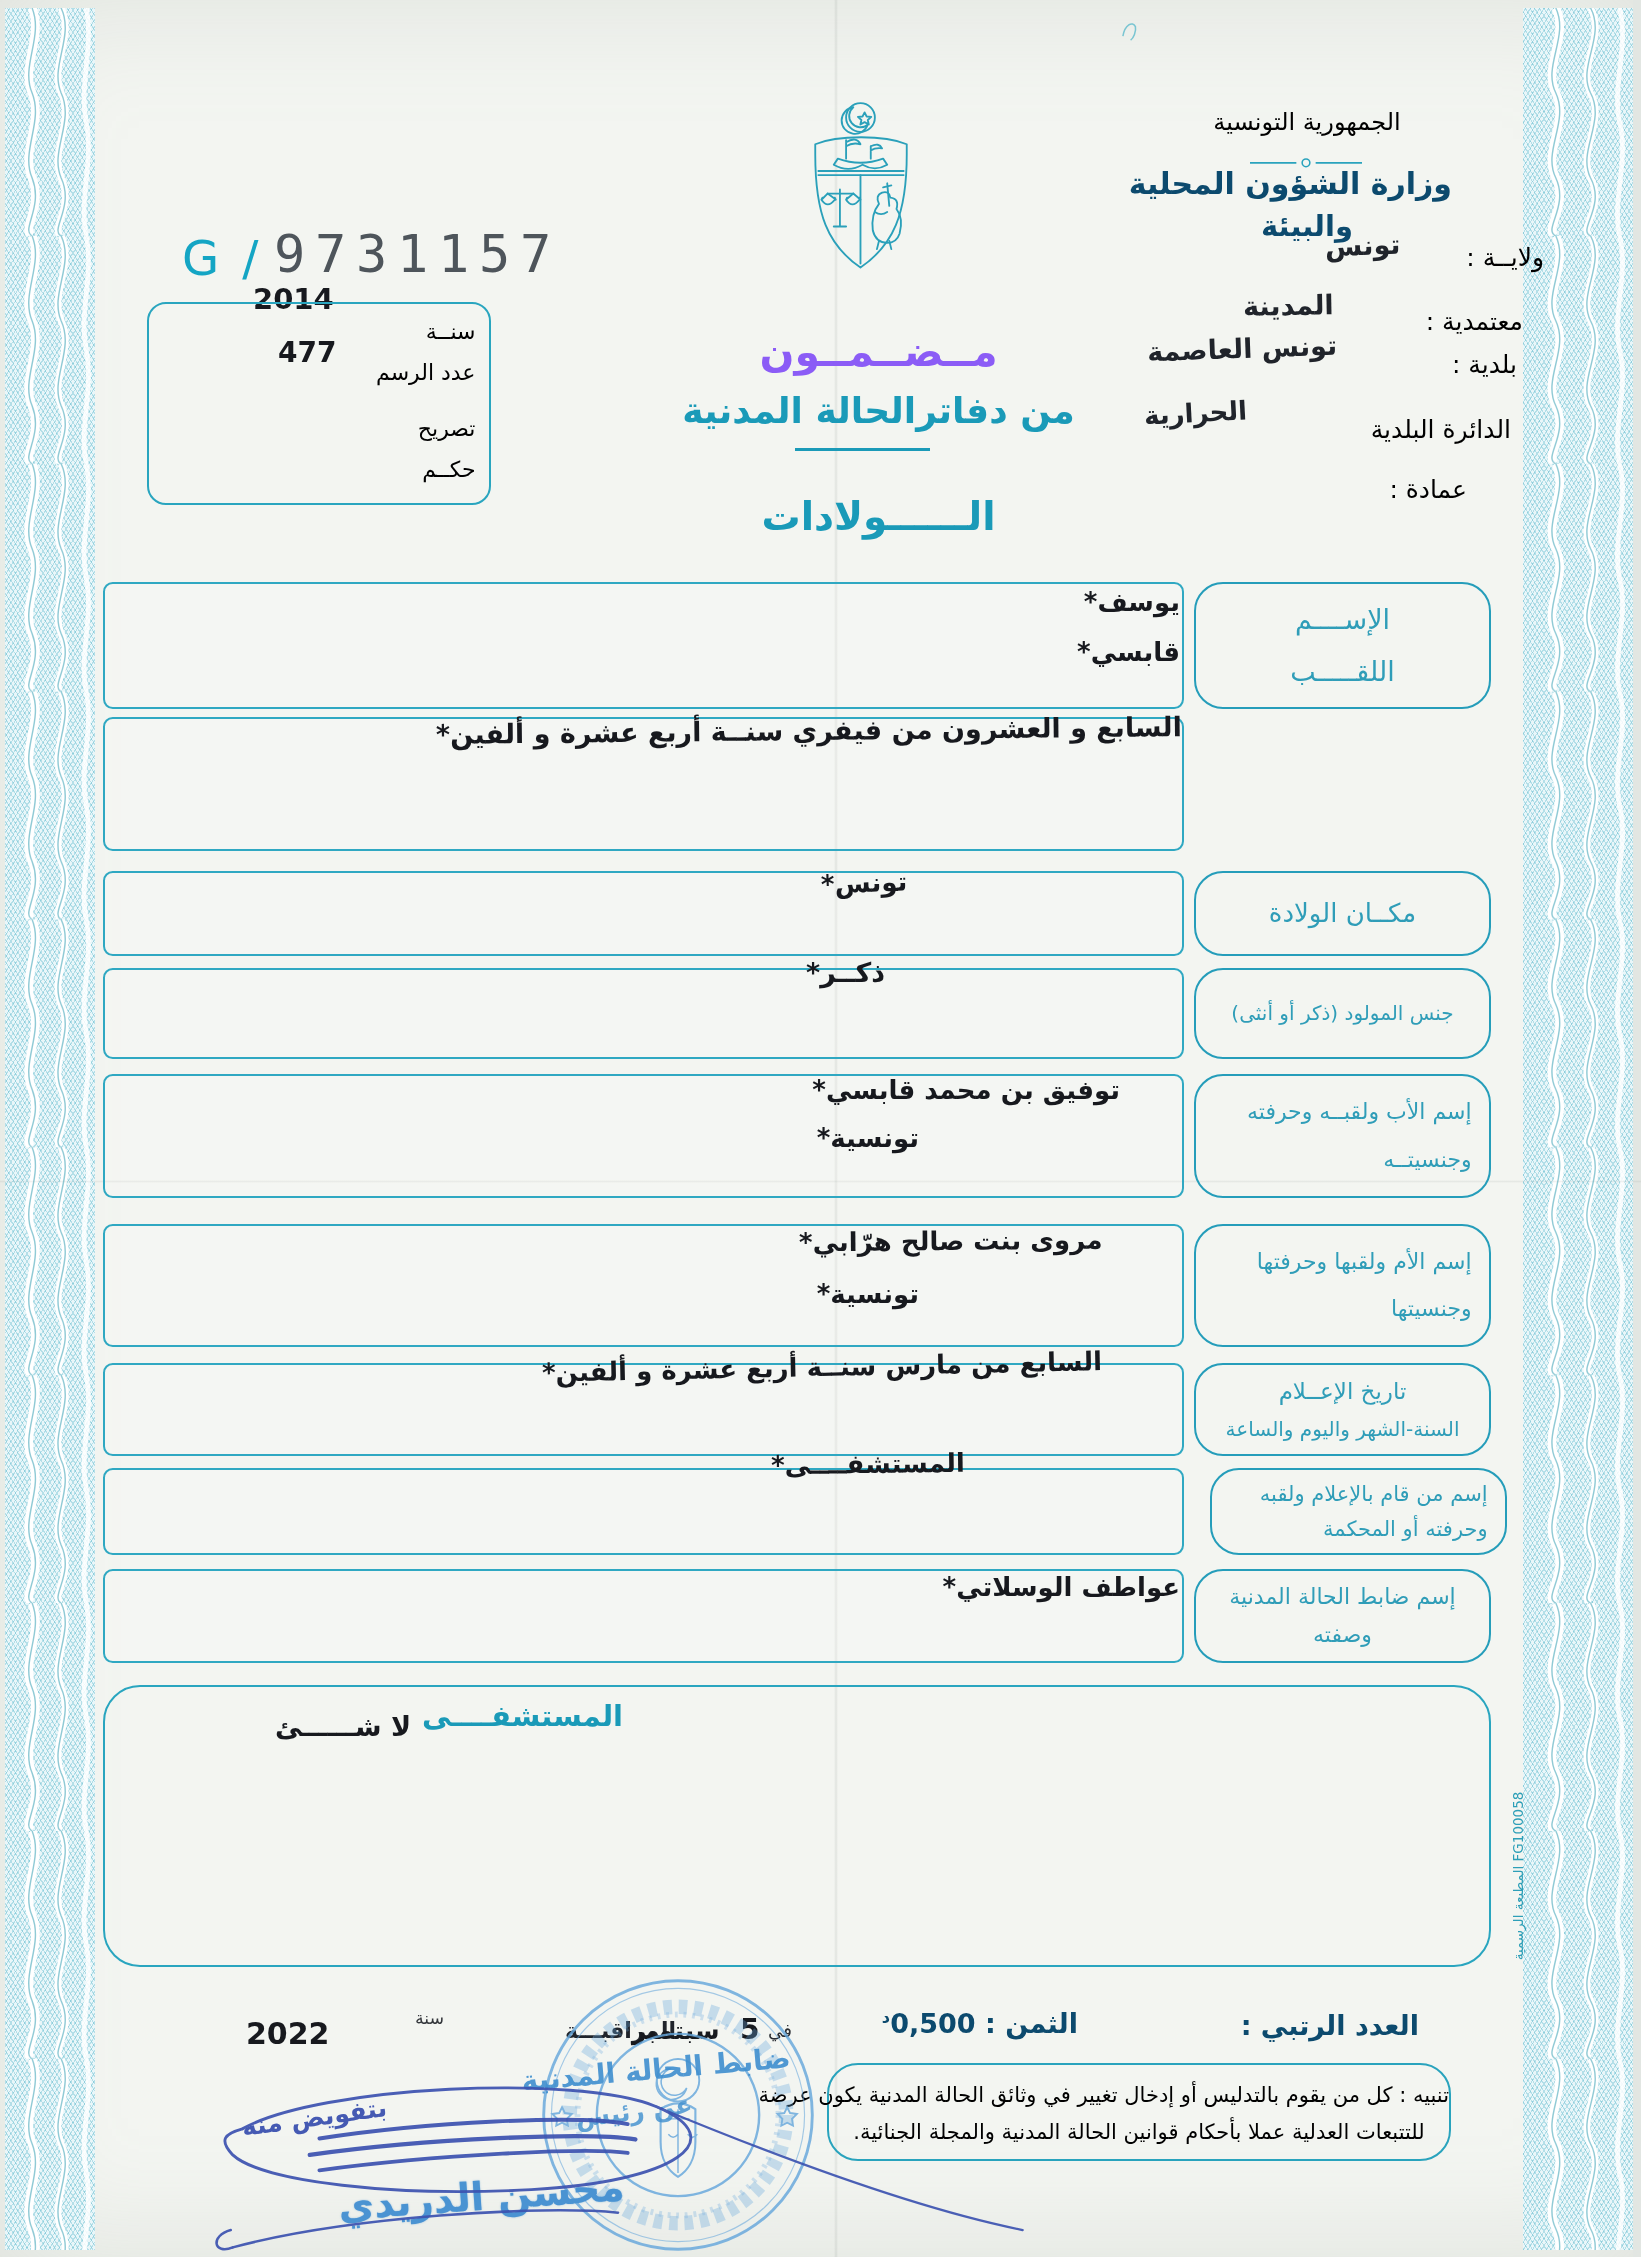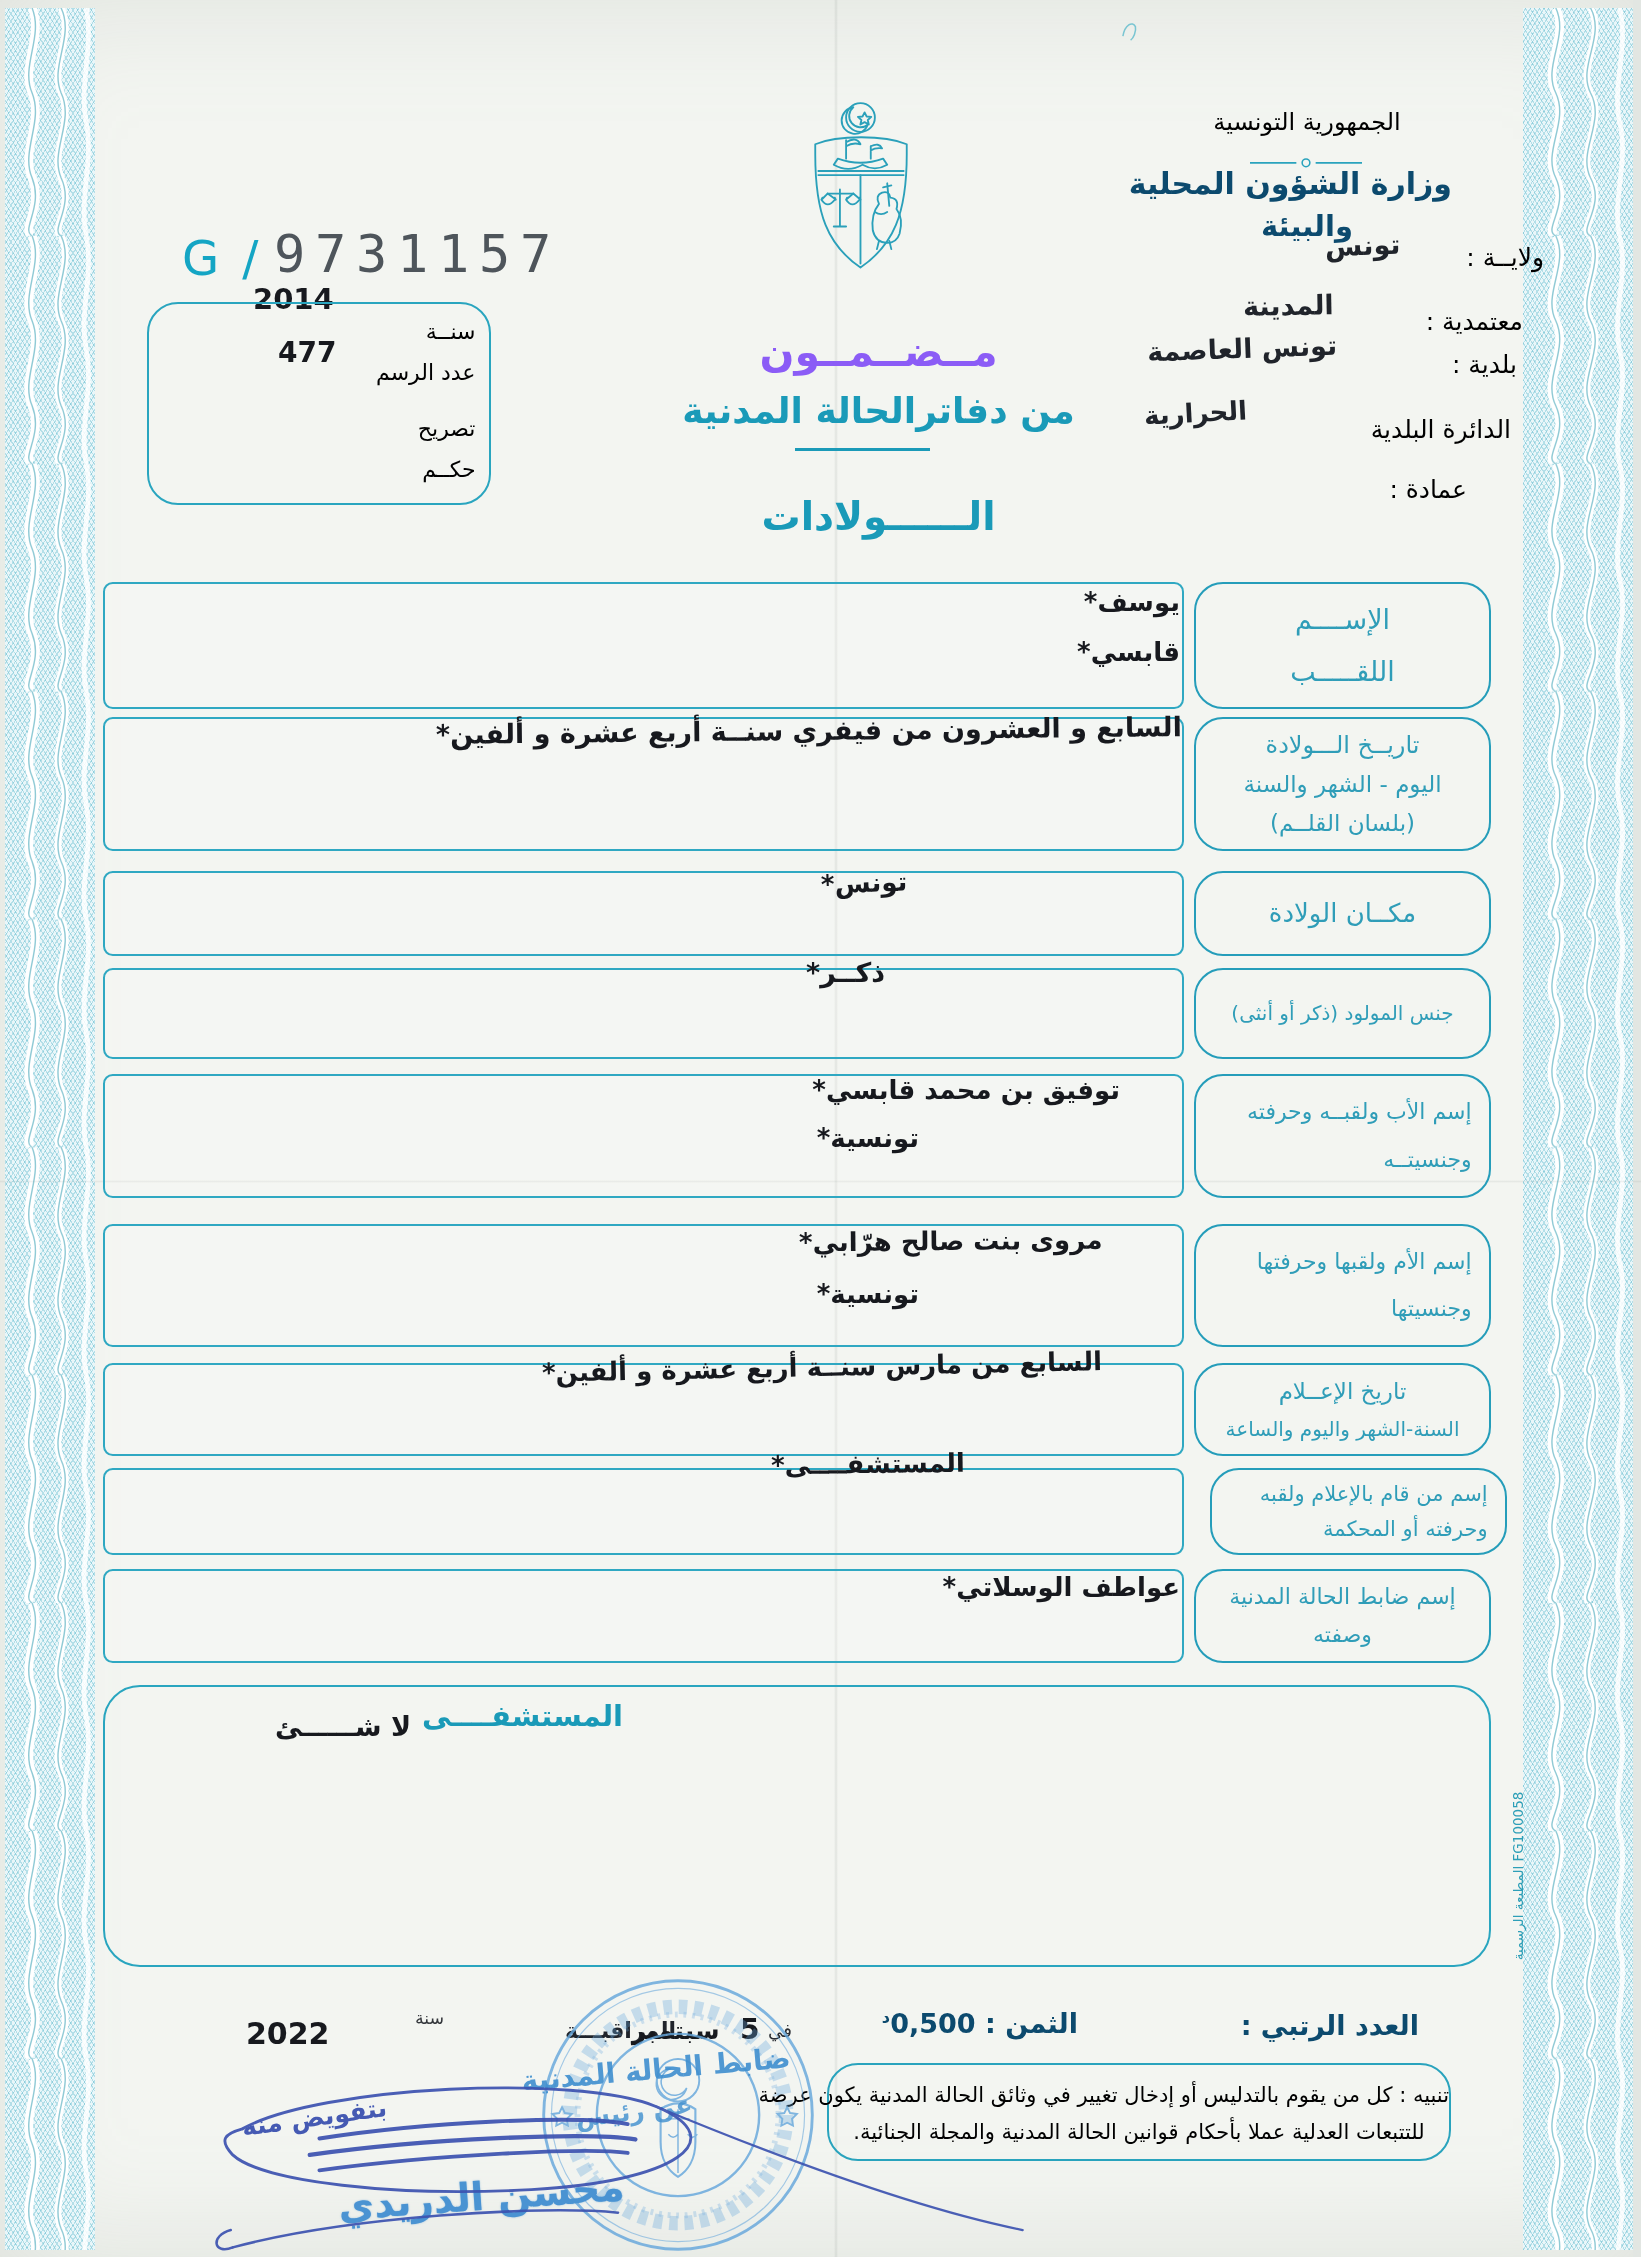--- a/index.html
+++ b/index.html
@@ -103,45 +103,40 @@
   <div class="abs ar teal" style="right:124px;top:350px;font-size:25px;">بلدية :</div>
   <div class="abs ar hand" style="right:304px;top:333px;font-size:27px;transform:rotate(-2deg);">تونس العاصمة</div>
   <div class="abs ar teal" style="right:130px;top:415px;font-size:25px;">الدائرة البلدية</div>
   <div class="abs ar hand" style="right:394px;top:398px;font-size:26px;transform:rotate(-3deg);">الحرارية</div>
   <div class="abs ar teal" style="right:174px;top:475px;font-size:25px;">عمادة :</div>
 
   <div class="abs" style="left:182px;top:230px;font-size:48px;color:#14a5c4;letter-spacing:3.9px;font-family:'DejaVu Sans',sans-serif;">G /</div>
   <div class="abs" style="left:274px;top:224px;font-size:52px;color:#4e555b;letter-spacing:9.7px;font-family:'DejaVu Sans Mono',monospace;">9731157</div>
 
   <div class="abs typed" style="left:253px;top:282px;font-size:29px;">2014</div>
-  <div class="abs" style="left:147px;top:302px;width:344px;height:203px;border:2.9px solid #29a5bf;border-radius:31px;box-sizing:border-box;">
+  <div class="abs" style="left:147px;top:302px;width:344px;height:203px;border:2.9px solid #29a5bf;border-radius:19px;box-sizing:border-box;">
     <div class="abs ar teal" style="right:13.5px;top:15.4px;font-size:22px;">سنــة</div>
     <div class="abs ar teal" style="right:13.5px;top:56px;font-size:22px;">عدد الرسم</div>
     <div class="abs ar teal" style="right:13.5px;top:112px;font-size:22px;">تصريح</div>
     <div class="abs ar teal" style="right:13.5px;top:153px;font-size:22px;">حكــم</div>
   </div>
   <div class="abs typed" style="left:278px;top:336px;font-size:28px;">477</div>
 
   <div class="abs ar tealb" style="left:579px;top:328px;width:599px;text-align:center;font-size:41px;letter-spacing:1px;color:#8b5cf6;">مــضــمــون</div>
   <div class="abs ar tealb" style="left:579px;top:390px;width:599px;text-align:center;font-size:36px;color:#1a9ab8;">من دفاترالحالة المدنية</div>
   <div class="abs" style="left:795px;top:448px;width:135px;height:2.9px;background:#1a9ab8;"></div>
   <div class="abs ar tealb" style="left:579px;top:494px;width:599px;text-align:center;font-size:39px;color:#1a9ab8;">الــــــولادات</div>
 
   <div class="abs vbox" style="left:103px;top:582px;width:1081px;height:127px;"></div>
   <div class="abs lbox" style="left:1194px;top:582px;width:297px;height:127px;">
     <div class="lline ar" style="font-size:27px;">الإســــم</div>
     <div class="lline ar" style="font-size:27px;">اللقـــــب</div>
   </div>
 
   <div class="abs vbox" style="left:103px;top:717px;width:1081px;height:134px;"></div>
-  <div class="abs lbox" style="left:1194px;top:717px;width:297px;height:134px;">
-    <div class="lline ar" style="font-size:24px;">تاريــخ الـــولادة</div>
-    <div class="lline ar" style="font-size:23px;">اليوم - الشهر والسنة</div>
-    <div class="lline ar" style="font-size:23px;">(بلسان القلــم)</div>
-  </div>
 
   <div class="abs vbox" style="left:103px;top:871px;width:1081px;height:85px;"></div>
   <div class="abs lbox" style="left:1194px;top:871px;width:297px;height:85px;">
     <div class="lline ar" style="font-size:26px;">مكــان الولادة</div>
   </div>
 
   <div class="abs vbox" style="left:103px;top:968px;width:1081px;height:91px;"></div>
   <div class="abs lbox" style="left:1194px;top:968px;width:297px;height:91px;">
     <div class="lline ar" style="font-size:20px;">جنس المولود (ذكر أو أنثى)</div>
   </div>

